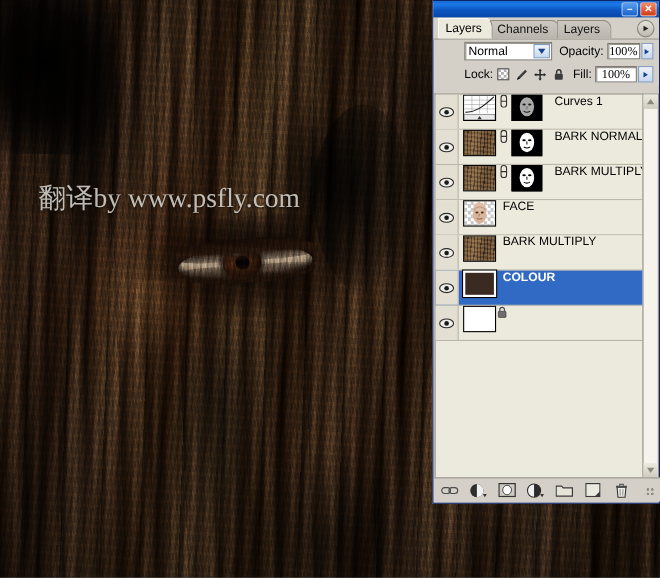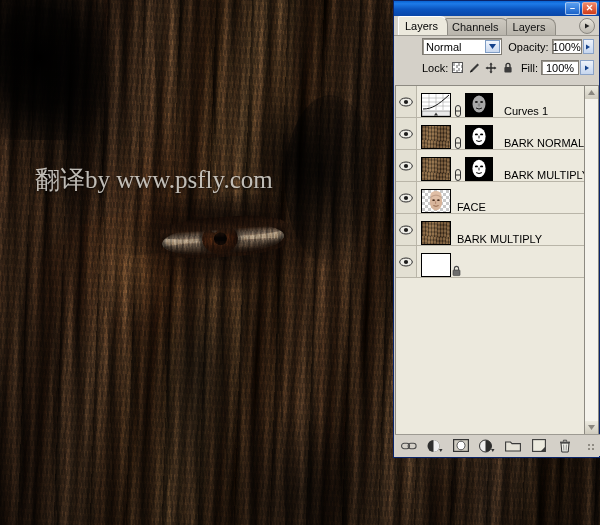--- a/index.html
+++ b/index.html
@@ -209,20 +209,21 @@
     background:linear-gradient(180deg,#f2f6fc,#c9d8ef);
     border:1px solid #7f9dc4;box-sizing:border-box;
     display:flex;align-items:center;justify-content:center;
   }
   .lbl{font-size:11px;color:#000;white-space:nowrap;}
   .num-field{
     width:38px;height:15px;background:#fff;border:1px solid #7e7a72;
     box-shadow:inset 1px 1px 0 #9b978f;
     font-size:11px;color:#000;text-align:center;line-height:14px;
     box-sizing:border-box;
+    font-family:Liberation Serif, serif;
   }
   .spin-arrow{
     width:14px;height:15px;margin-left:1px;
     background:linear-gradient(180deg,#eef3fa,#c6d6ee);
     border:1px solid #8aa2c6;box-sizing:border-box;
     display:flex;align-items:center;justify-content:center;
   }
   .lock-icons{display:flex;align-items:center;gap:5px;margin-left:4px;}
   .lock-ico{width:12px;height:12px;display:block;}
   .checker-ico{
@@ -231,21 +232,21 @@
       conic-gradient(#fff 0 25%, #b0b0b0 0 50%, #fff 0 75%, #b0b0b0 0);
     background-size:5px 5px;
   }
 
   .layers-list{
     position:absolute;left:1px;top:84px;width:190px;height:350px;
     background:#ece9dd;border:1px solid #8d8a82;border-right:none;
     box-sizing:border-box;overflow:hidden;
   }
   .layer-row{
-    height:32px;display:flex;align-items:flex-end;
+    height:32px;display:flex;align-items:flex-start;
     border-bottom:1px solid #b9b5a8;
     background:#ece9dd;box-sizing:border-box;
   }
   .layer-row.selected{background:#316ac5;}
   .eye-cell{
     width:20px;height:100%;display:flex;align-items:center;justify-content:center;
     border-right:1px solid #b9b5a8;background:#e3e0d3;flex:0 0 20px;
   }
   .layer-row.selected .eye-cell{background:#e3e0d3;}
   .thumb{
@@ -529,20 +530,30 @@
             <circle cx="7" cy="5" r="2.1" fill="#1b1b1b"></circle>
           </svg>
       </div>
       <span class="thumb" style="background:
           repeating-linear-gradient(92deg, rgba(0,0,0,.35) 0 1px, rgba(150,115,75,.25) 1px 3px),
           repeating-linear-gradient(6deg, rgba(0,0,0,.18) 0 2px, rgba(190,155,110,.2) 2px 4px),
           linear-gradient(100deg,#6c4f33,#96754f,#5a4129,#8a6a46);"></span>
       <span class="layer-name">BARK MULTIPLY</span>
     </div>
 
+    <div class="layer-row selected">
+      <div class="eye-cell">
+        <svg width="14" height="10" viewBox="0 0 14 10">
+            <ellipse cx="7" cy="5" rx="6.3" ry="4" fill="#efeee8" stroke="#2a2a2a" stroke-width="1"></ellipse>
+            <circle cx="7" cy="5" r="2.1" fill="#1b1b1b"></circle>
+          </svg>
+      </div>
+      <span class="thumb sel-outline" style="background:#3a2a22;"></span>
+      <span class="layer-name">COLOUR</span>
+    </div>
 
     <div class="layer-row">
       <div class="eye-cell">
         <svg width="14" height="10" viewBox="0 0 14 10">
             <ellipse cx="7" cy="5" rx="6.3" ry="4" fill="#efeee8" stroke="#2a2a2a" stroke-width="1"></ellipse>
             <circle cx="7" cy="5" r="2.1" fill="#1b1b1b"></circle>
           </svg>
       </div>
       <span class="thumb" style="background:#fff;"></span>
       <span class="lock-badge">

